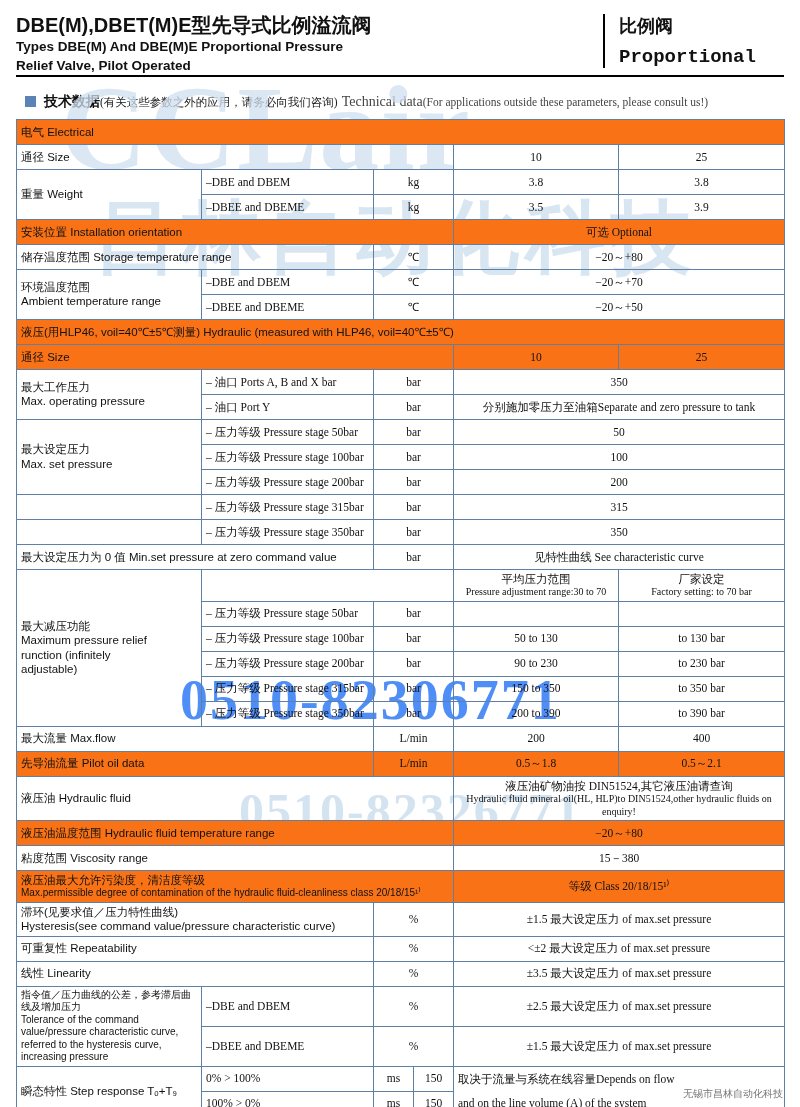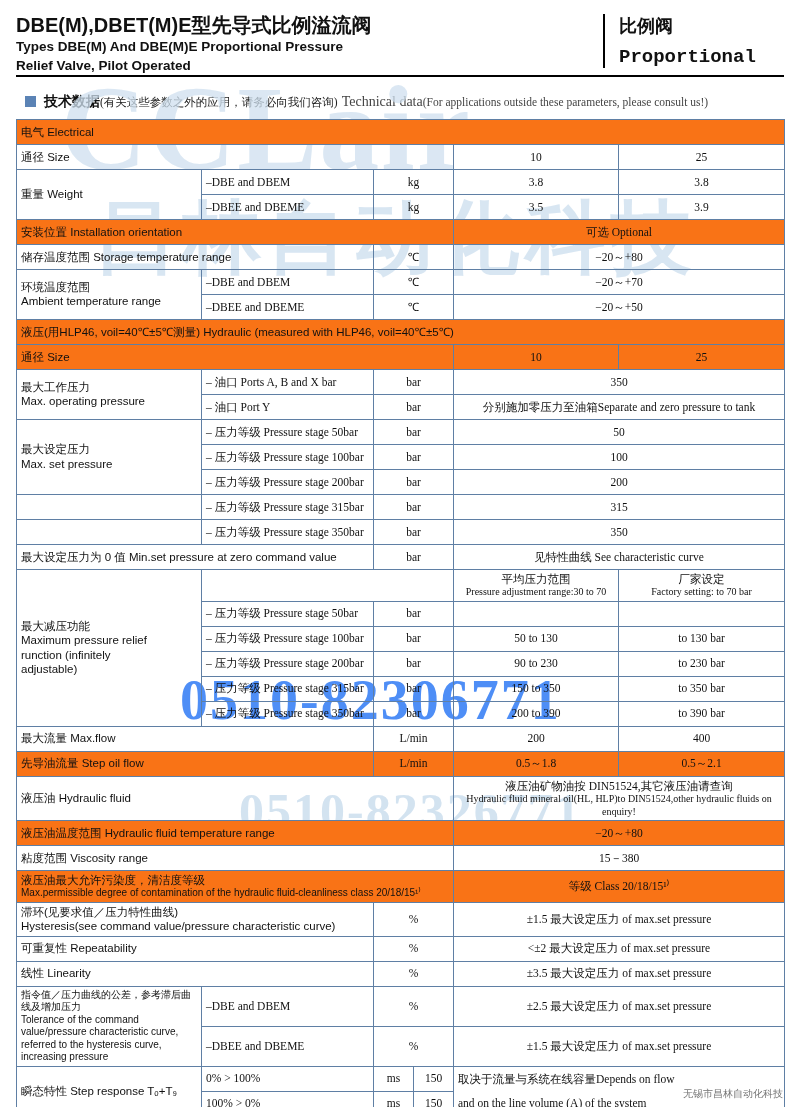--- a/index.html
+++ b/index.html
@@ -260,21 +260,21 @@
     </tr>
 
     <tr>
       <td class="cn l" colspan="2">最大流量  Max.flow</td>
       <td class="c" colspan="2">L/min</td>
       <td class="c">200</td>
       <td class="c">400</td>
     </tr>
 
     <tr>
-      <td class="band cn l" colspan="2">先导油流量 Step oil flow</td>
+      <td class="band cn l" colspan="2">先导油流量 Pilot oil data</td>
       <td class="band c" colspan="2">L/min</td>
       <td class="band c">0.5～1.8</td>
       <td class="band c">0.5～2.1</td>
     </tr>
 
     <tr>
       <td class="cn l" colspan="4">液压油  Hydraulic fluid</td>
       <td class="c" colspan="2">
         <div>液压油矿物油按 DIN51524,其它液压油请查询</div>
         <div class="xsmall">Hydraulic fluid mineral oil(HL, HLP)to DIN51524,other hydraulic fluids on enquiry!</div>

